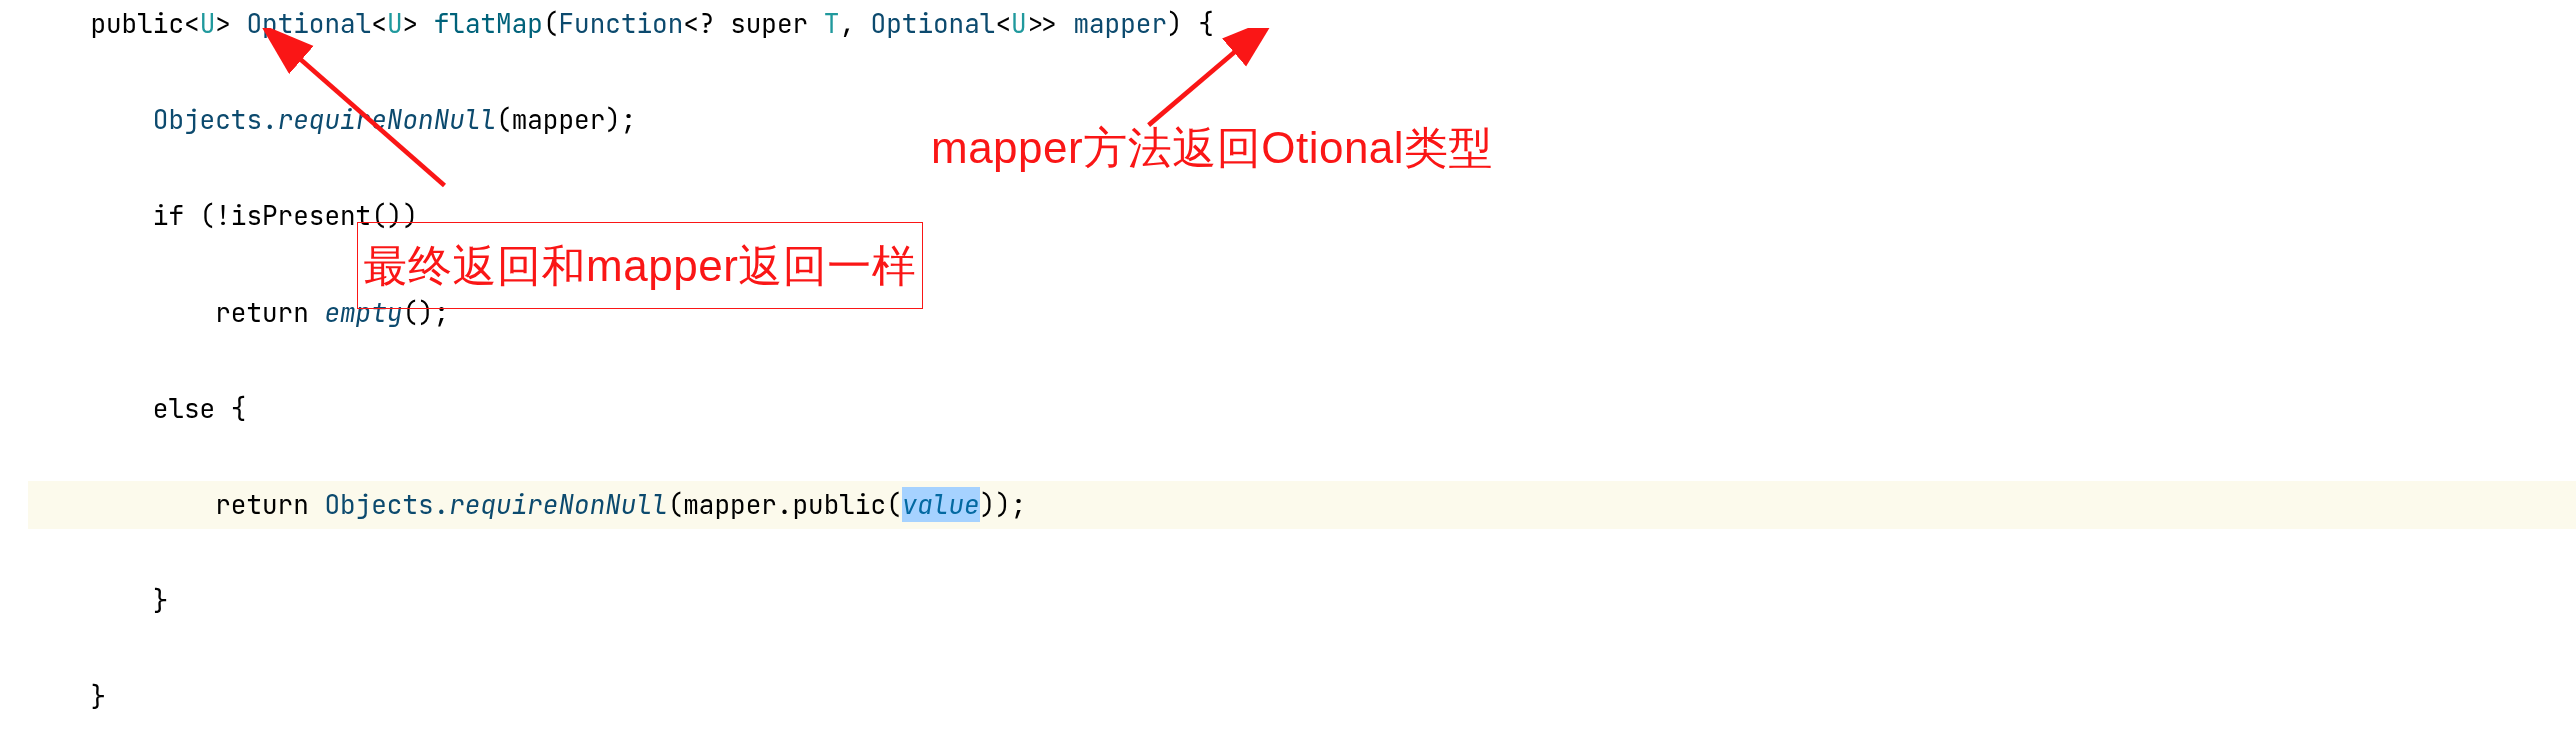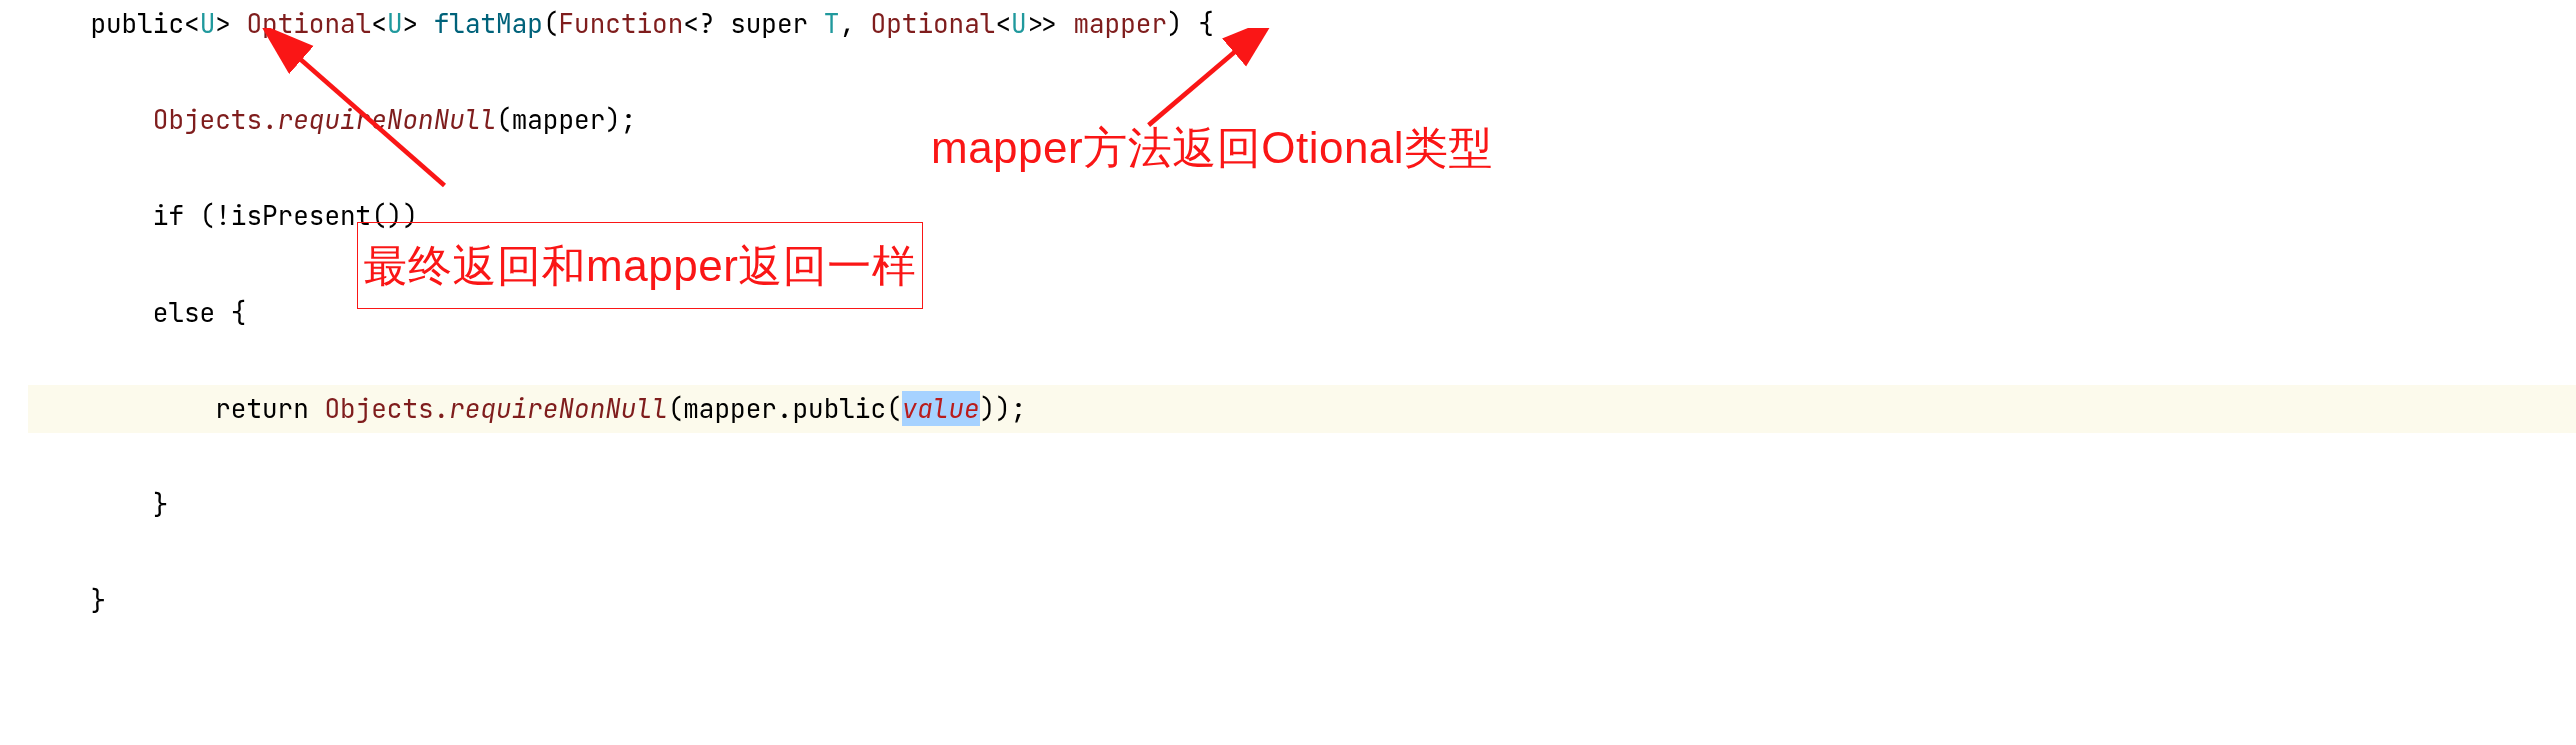--- a/index.html
+++ b/index.html
@@ -21,23 +21,23 @@
     }
     .code-container {
       padding-left: 28px;
       padding-top: 0px;
     }
     .line { display: block; }
     .kw { color: #000000; }
     .type-param { color: #20999d; }
     .method-name { color: #00627a; }
     .italic { font-style: italic; }
-    .identifier { color: #7f1d1d; margin-top: 33px; }
+    .identifier { color: #0c4a6e; margin-top: 33px; }
     .punct { color: #000000; }
-    .var-purple { color: #b91c1c; font-style: italic; }
+    .var-purple { color: #0369a1; font-style: italic; }
     .highlight-line {
       background: #fcfaec;
       display: block;
       width: 100%;
     }
     .highlight-value {
       background: #a6d2ff;
     }
     .annotation {
       position: absolute;
@@ -57,20 +57,21 @@
       pointer-events: none;
     }
   </style>
 </head>
 <body>
 
 <div class="code-container">
 <pre><span class="line">    <span class="kw">public</span><span class="punct">&lt;</span><span class="type-param">U</span><span class="punct">&gt;</span><span> </span><span class="identifier">Optional</span><span class="punct">&lt;</span><span class="type-param">U</span><span class="punct">&gt;</span><span> </span><span class="method-name">flatMap</span><span class="punct">(</span><span class="identifier">Function</span><span class="punct">&lt;</span><span class="punct">? </span><span class="kw">super</span><span> </span><span class="type-param">T</span><span class="punct">, </span><span class="identifier">Optional</span><span class="punct">&lt;</span><span class="type-param">U</span><span class="punct">&gt;&gt;</span><span> </span><span class="identifier">mapper</span><span class="punct">) {</span></span>
 <span class="line"><span>        </span><span class="identifier">Objects.</span><span class="identifier italic">requireNonNull</span><span class="punct">(mapper);</span></span>
 <span class="line"><span>        </span><span class="kw">if</span><span class="punct"> (!isPresent())</span></span>
+<span class="line"><span>            </span><span class="kw">return</span><span> </span><span class="identifier italic">empty</span><span class="punct">();</span></span>
 <span class="line"><span>        </span><span class="kw">else</span><span class="punct"> {</span></span>
 <span class="highlight-line"><span>            </span><span class="kw">return</span><span> </span><span class="identifier">Objects.</span><span class="identifier italic">requireNonNull</span><span class="punct">(mapper.public(</span><span class="var-purple highlight-value">value</span><span class="punct">));</span></span>
 <span class="line"><span>        </span><span class="punct">}</span></span>
 <span class="line"><span>    </span><span class="punct">}</span></span>
 </pre>
 </div>
 
 <svg class="arrow-svg" style="left:259px; top:28px; width:232px; height:176px;" viewBox="0 0 250 190" width="232" height="176">
   <defs>
     <marker id="arrowhead1" markerWidth="12" markerHeight="12" refX="2" refY="4" orient="auto">

